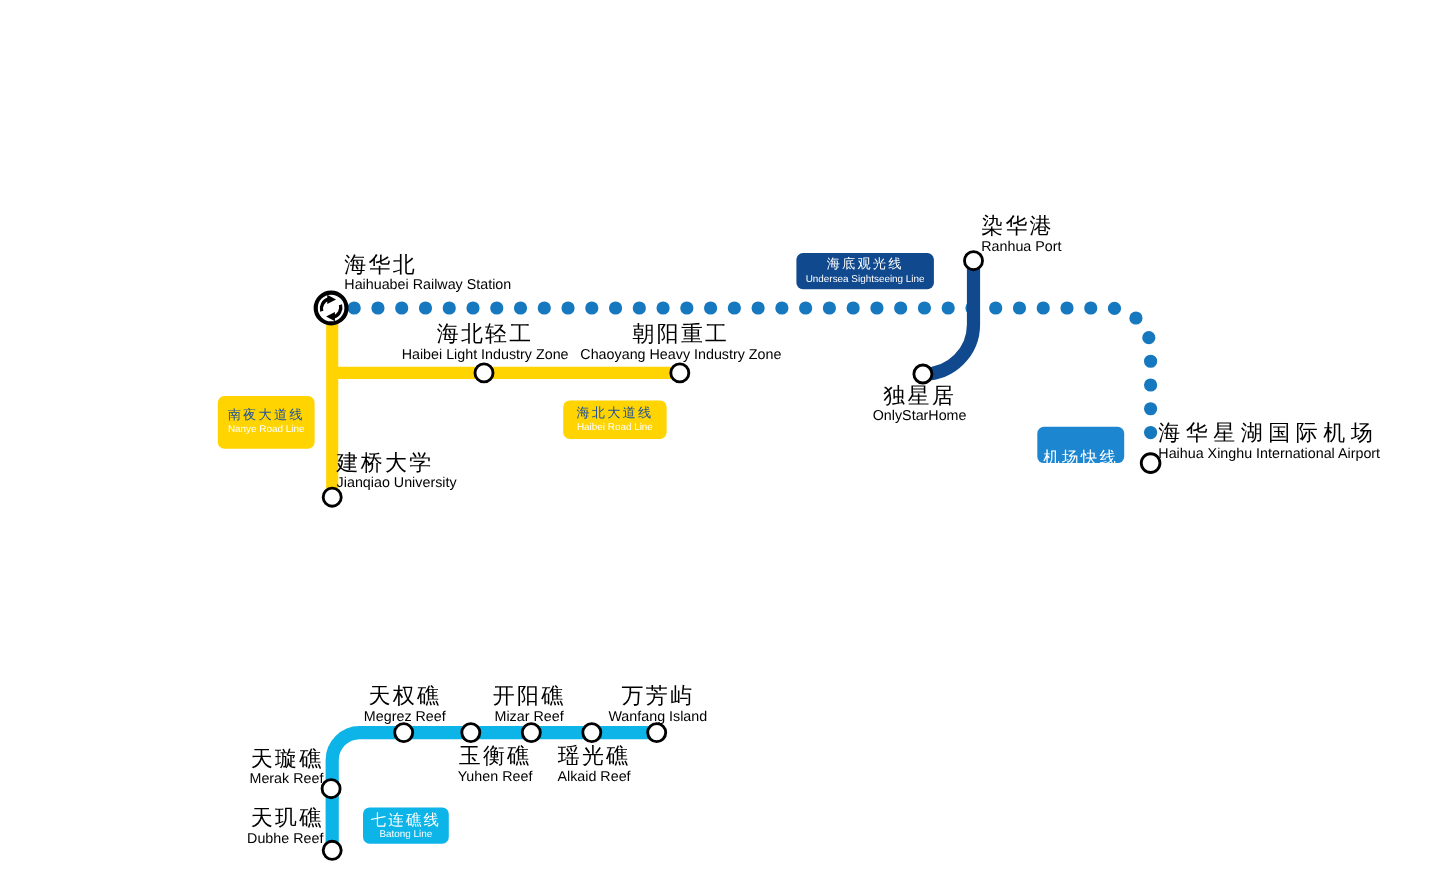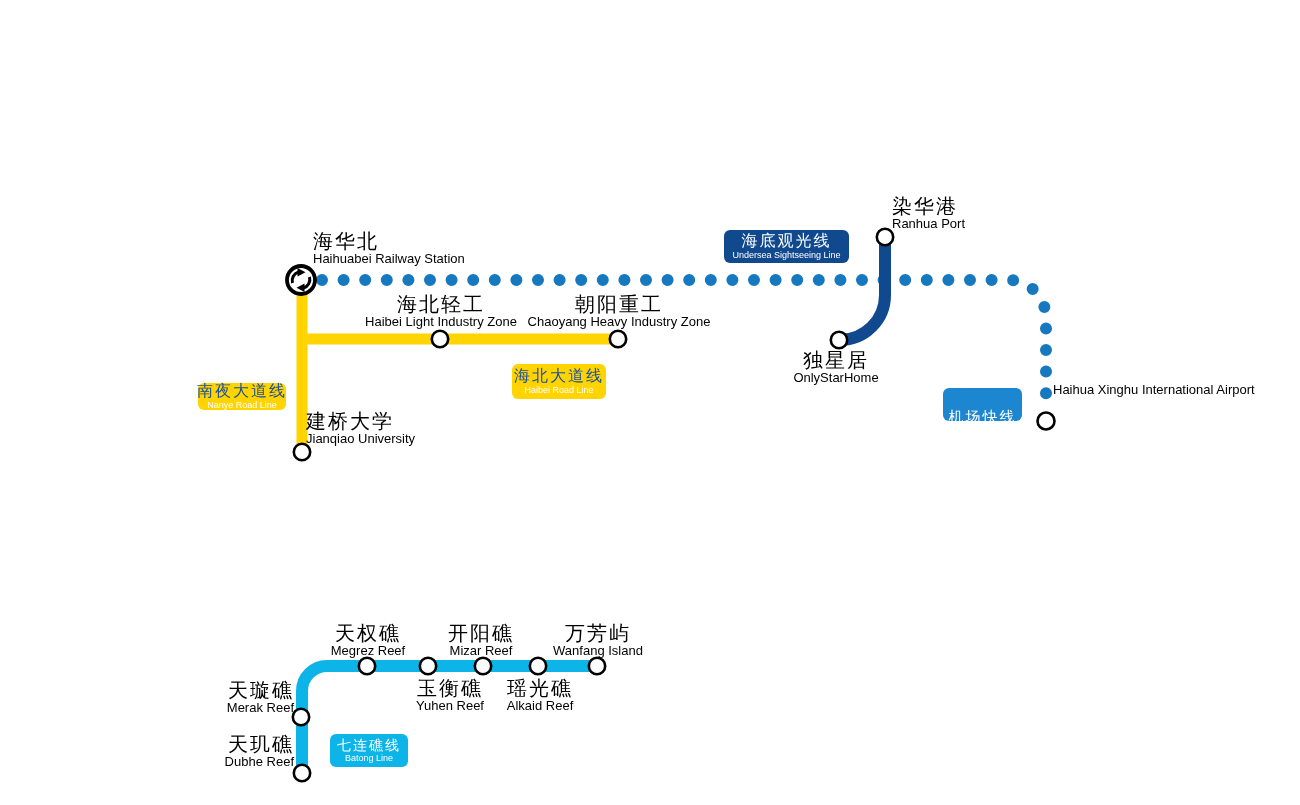--- a/index.html
+++ b/index.html
@@ -15,21 +15,21 @@
   .st .en { font-size:13px; line-height:1.05; white-space:nowrap; }
   .st.center { transform:translateX(-50%); text-align:center; }
   .st.rightal { text-align:right; }
   .st .zh.ls-wide { letter-spacing:5px; }
 
   
   .line-box {
     position:absolute; border-radius:6px;
     display:flex; flex-direction:column; align-items:center; justify-content:center;
   }
-  .line-box .box-zh { font-size:16px; letter-spacing:2px; line-height:1.15; white-space:nowrap; }
+  .line-box .box-zh { font-size:12px; letter-spacing:2px; line-height:1.15; white-space:nowrap; }
   .line-box .box-en { font-size:9px; line-height:1.25; white-space:nowrap; color:#fff; }
   .box-yellow { background:#FFD400; }
   .box-yellow .box-zh { color:#1A4E9E; }
   .box-navy   { background:#11498F; }
   .box-navy .box-zh { color:#fff; }
   .box-blue   { background:#1C86D0; }
   .box-blue .box-zh { color:#fff; font-size:15px;margin-top:36px; }
   .box-cyan   { background:#0DB4E8; }
   .box-cyan .box-zh { color:#fff; font-size:14px; }
 </style>
@@ -99,20 +99,21 @@
     <div class="zh">染华港</div>
     <div class="en">Ranhua Port</div>
   </div>
 
   <div class="st center" style="left:836px; top:349px">
     <div class="zh">独星居</div>
     <div class="en">OnlyStarHome</div>
   </div>
 
   <div class="st" style="left:1053px; top:383px">
+    <div class="zh ls-wide">海华星湖国际机场</div>
     <div class="en">Haihua Xinghu International Airport</div>
   </div>
 
   <div class="st center" style="left:368px; top:622px">
     <div class="zh">天权礁</div>
     <div class="en">Megrez Reef</div>
   </div>
 
   <div class="st center" style="left:481px; top:622px">
     <div class="zh">开阳礁</div>
@@ -137,21 +138,21 @@
   <div class="st rightal" style="right:1006px; top:679px">
     <div class="zh">天璇礁</div>
     <div class="en">Merak Reef</div>
   </div>
 
   <div class="st rightal" style="right:1006px; top:733px">
     <div class="zh">天玑礁</div>
     <div class="en">Dubhe Reef</div>
   </div>
 
-  <div class="line-box box-yellow" style="left:198px; top:383px; width:88px; height:27px">
+  <div class="line-box box-yellow" style="left:198px; top:360px; width:88px; height:48px">
     <div class="box-zh">南夜大道线</div>
     <div class="box-en">Nanye Road Line</div>
   </div>
 
   <div class="line-box box-yellow" style="left:512px; top:364px; width:94px; height:35px">
     <div class="box-zh">海北大道线</div>
     <div class="box-en">Haibei Road Line</div>
   </div>
 
   <div class="line-box box-navy" style="left:724px; top:230px; width:125px; height:33px">

